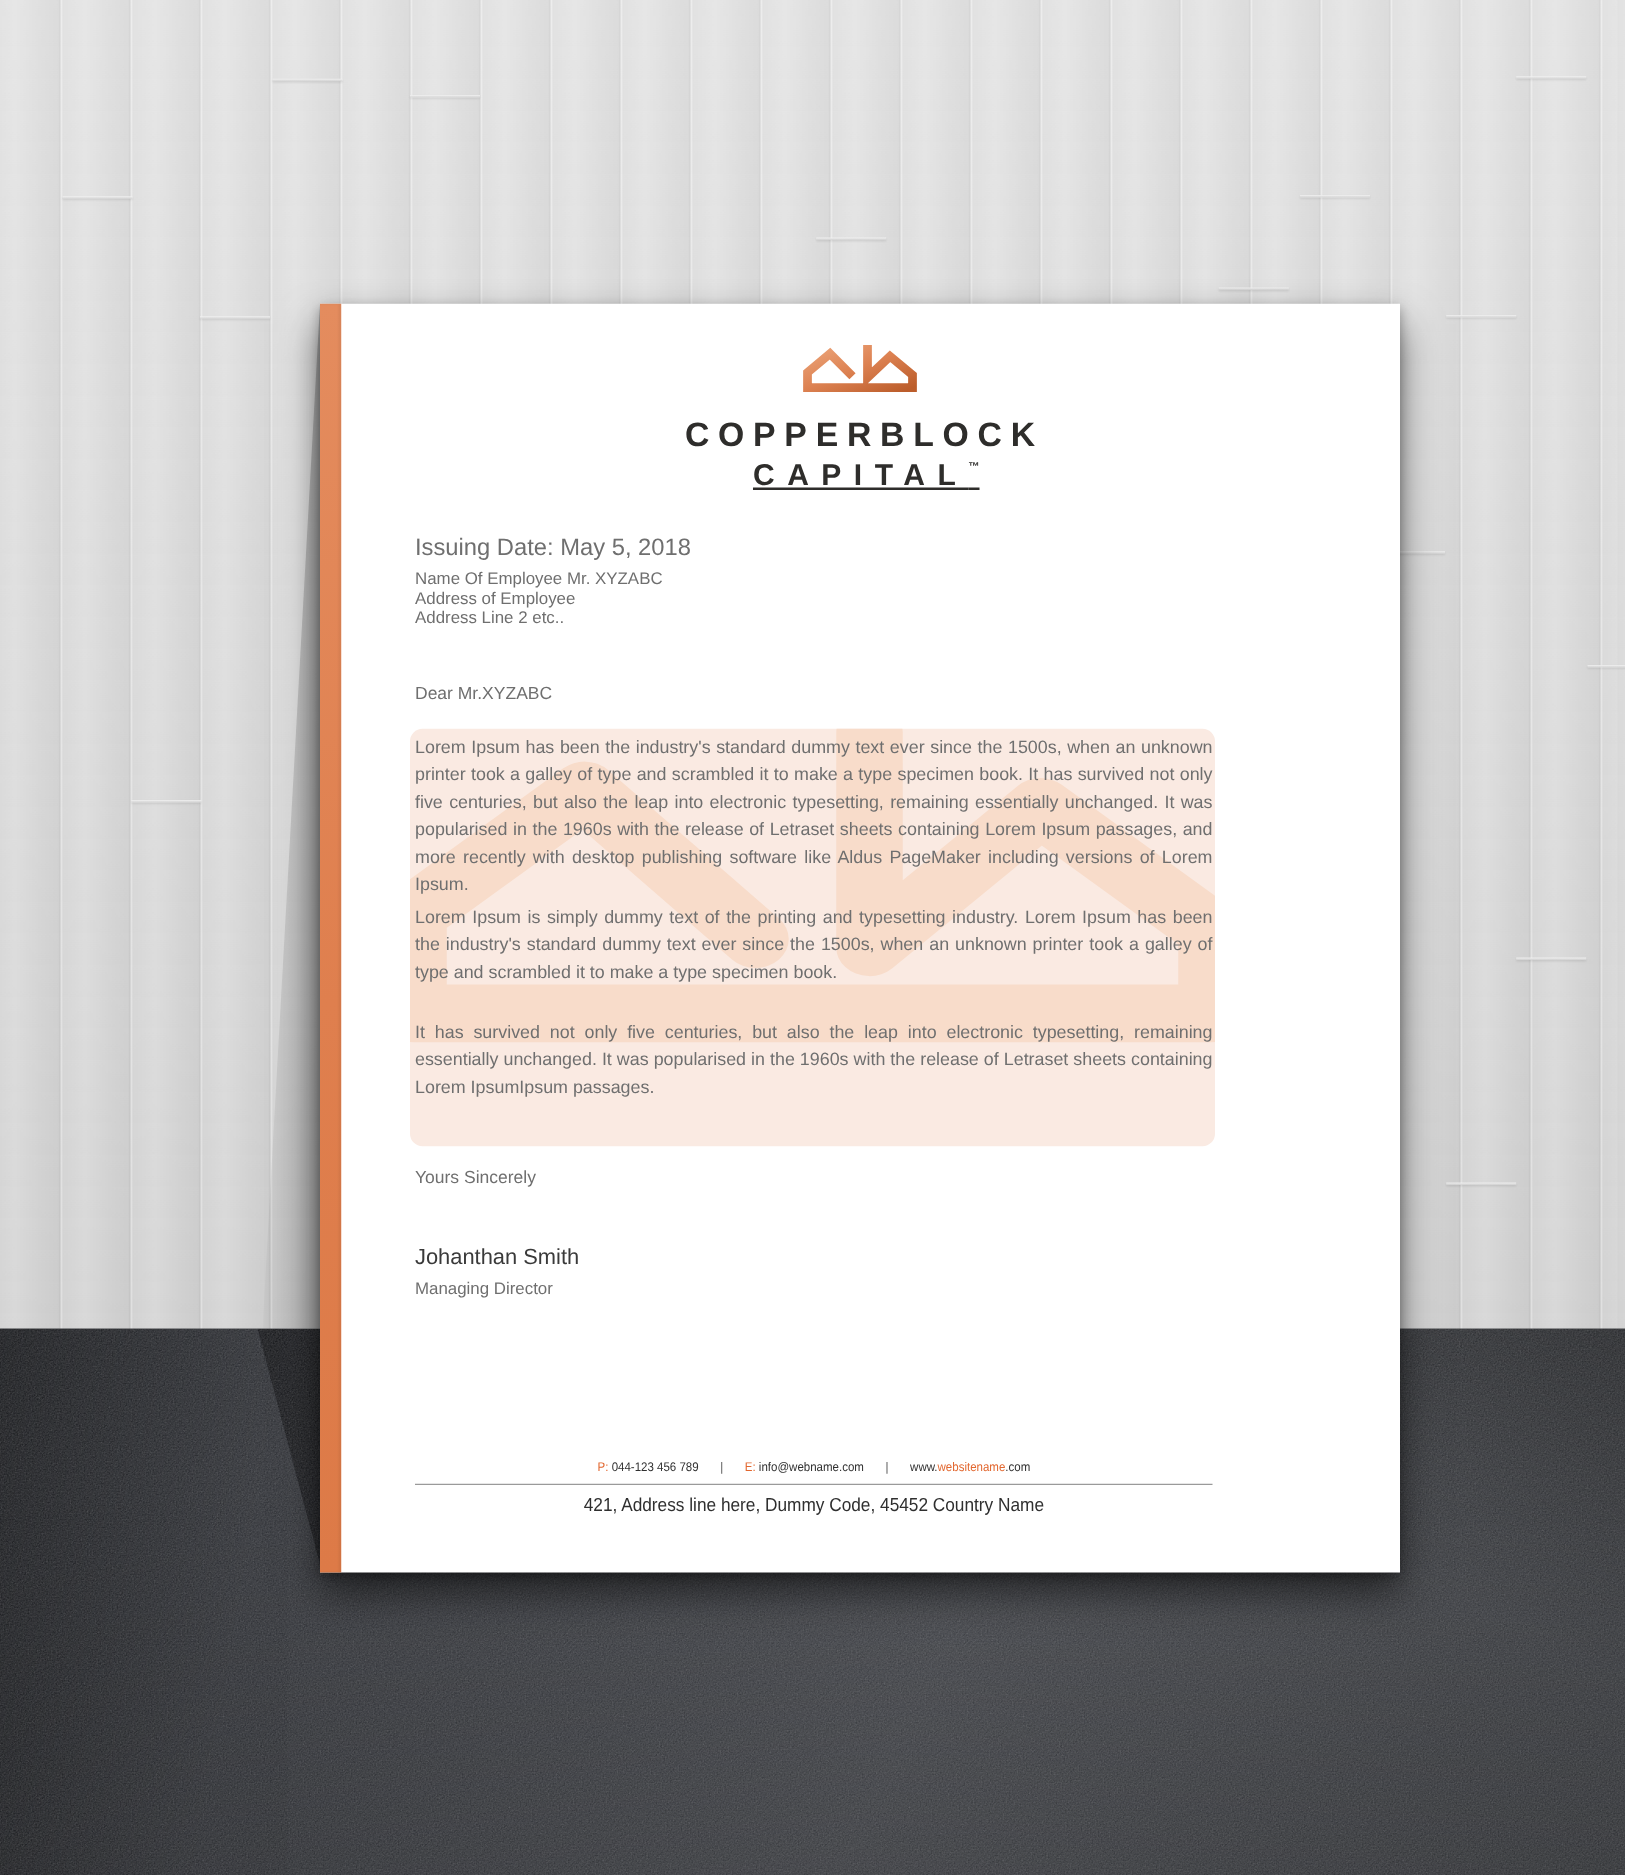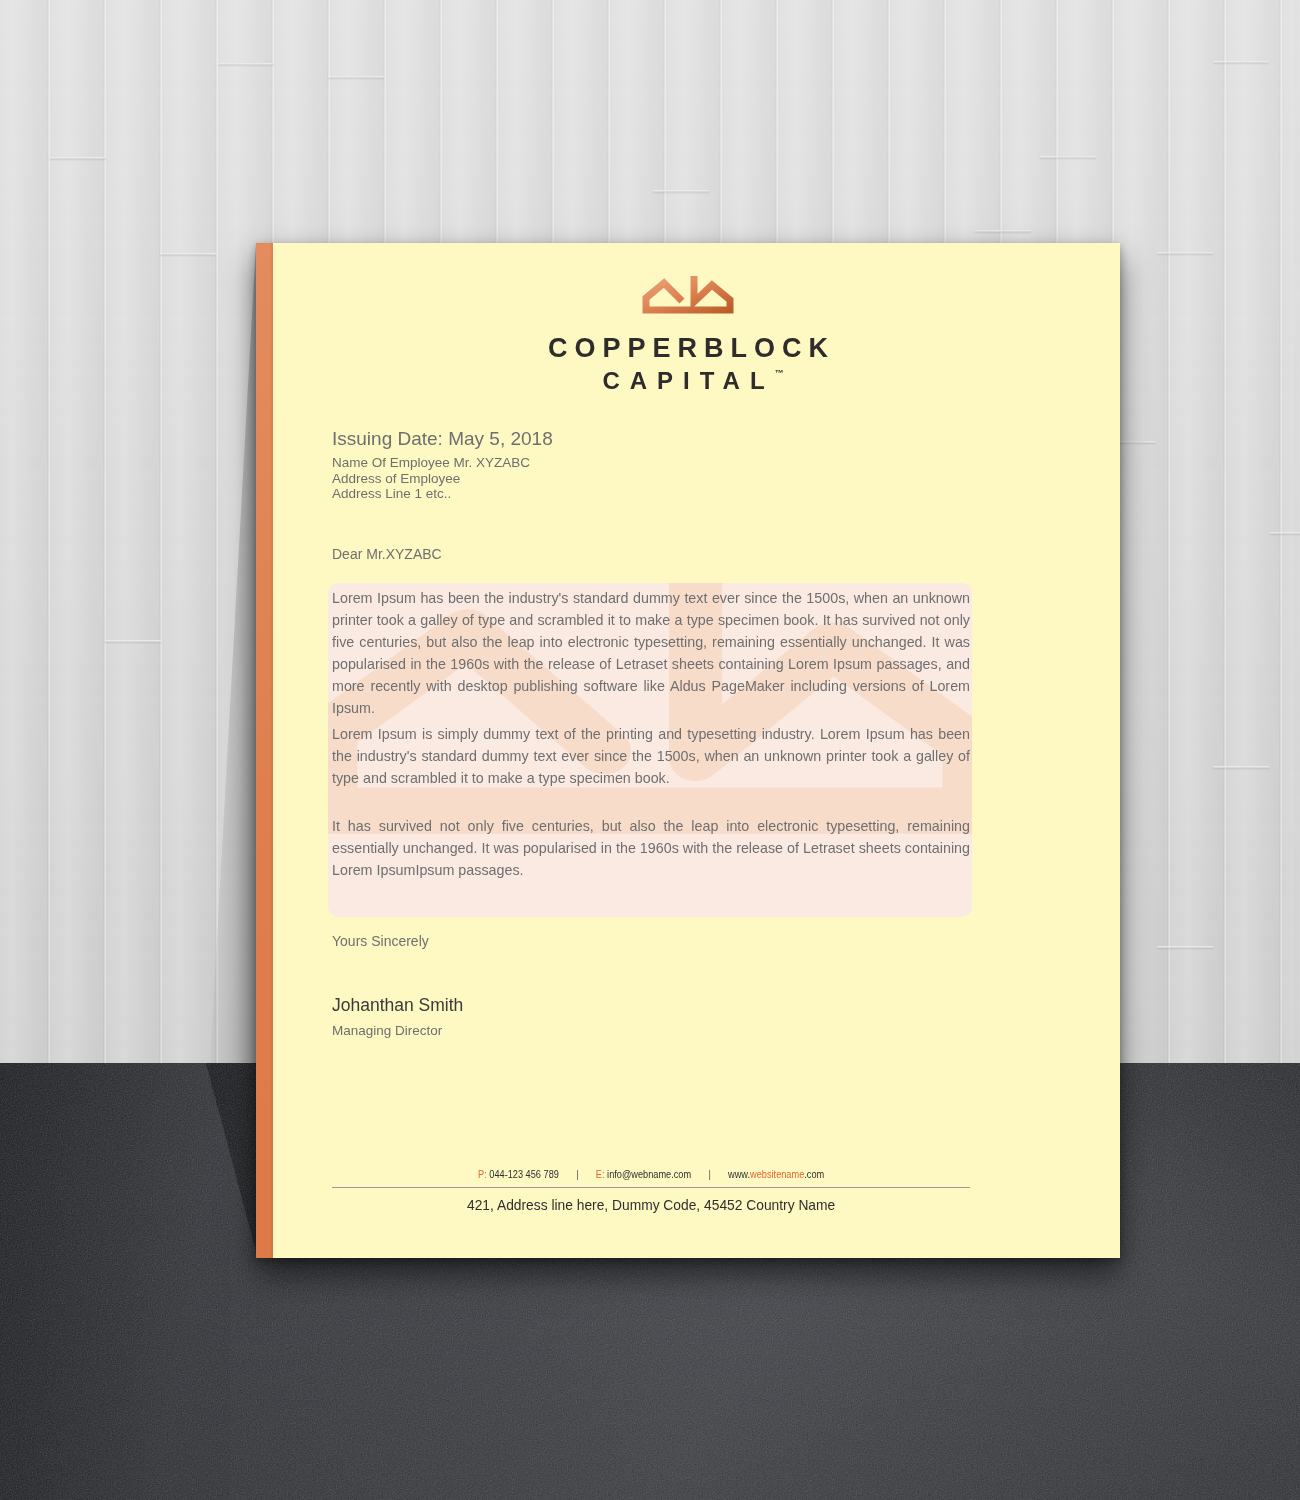--- a/index.html
+++ b/index.html
@@ -38,32 +38,32 @@
   .cshade-paper-right{left:1044px;top:1063px;width:58px;height:196px;
     background:rgba(6,6,9,0.42);clip-path:polygon(0 0,100% 0,0 100%);}
   .cshade-right{left:1090px;top:1063px;width:210px;height:300px;
     background:linear-gradient(205deg, rgba(0,0,0,0.30), rgba(0,0,0,0) 70%);}
   .cshade-bottom{left:0;top:1180px;width:1300px;height:320px;
     background:linear-gradient(180deg, rgba(0,0,0,0) 0%, rgba(0,0,0,0.14) 100%);}
   .noise{position:absolute;left:0;top:1063px;z-index:5;pointer-events:none;}
 
   
   .paper{position:absolute;left:256px;top:243px;width:864px;height:1015px;z-index:10;
-    background:#fef9c3;
+    background:#ffffff;
     box-shadow:0 16px 30px rgba(0,0,0,0.55), 0 3px 8px rgba(0,0,0,0.28);}
   .spine{position:absolute;left:0;top:0;width:17px;height:100%;
     background:linear-gradient(180deg,#e48c5e 0%,#df7f4e 55%,#dd7a47 100%);
     box-shadow:inset -2px 0 2px rgba(0,0,0,0.06);}
 
   .brand{position:absolute;left:0;top:30px;width:100%;text-align:center;}
   .logo-mark{display:block;margin:0 auto;width:100px;height:52px;}
   .brand-line1{margin-top:8px;font-size:27px;font-weight:700;letter-spacing:7px;
     text-indent:7px;color:#2e2d2b;}
   .brand-line2{margin-top:3px;font-size:24px;font-weight:700;letter-spacing:10px;
-    text-indent:10px;color:#2e2d2b;}
+    text-indent:10px;color:#2e2d2b;text-decoration:underline;}
   .tm{font-size:9px;vertical-align:top;position:relative;top:1px;letter-spacing:0;}
 
   .txt{position:absolute;left:76px;width:638px;color:#6f6f6f;}
   .issuing{top:185px;font-size:19px;}
   .recipient{top:212px;font-size:13.5px;line-height:15.5px;}
   .salutation{top:303px;font-size:14px;}
 
   .wm-panel{position:absolute;left:72px;top:340px;width:644px;height:334px;
     background:#faeae2;border-radius:10px;overflow:hidden;z-index:0;}
   .wm-svg{position:absolute;left:-58px;top:-10px;}
@@ -144,21 +144,21 @@
         <polyline points="44,27 26,9 8,24 8,36 92,36 92,26 74,11 56,28 56,2" fill="none" stroke="url(#copper)" stroke-width="7" stroke-linejoin="miter" stroke-linecap="butt"></polyline>
       </svg>
       <div class="brand-line1">COPPERBLOCK</div>
       <div class="brand-line2"><span>CAPITAL</span><span class="tm">™</span></div>
     </div>
 
     <div class="txt issuing">Issuing Date: May 5, 2018</div>
     <div class="txt recipient">
       <div>Name Of Employee Mr. XYZABC</div>
       <div>Address of Employee</div>
-      <div>Address Line 1 etc..</div>
+      <div>Address Line 2 etc..</div>
     </div>
     <div class="txt salutation">Dear Mr.XYZABC</div>
 
     <p class="para para1">Lorem Ipsum has been the industry's standard dummy text ever since the 1500s, when an unknown printer took a galley of type and scrambled it to make a type specimen book. It has survived not only five centuries, but also the leap into electronic typesetting, remaining essentially unchanged. It was popularised in the 1960s with the release of Letraset sheets containing Lorem Ipsum passages, and more recently with desktop publishing software like Aldus PageMaker including versions of Lorem Ipsum.</p>
     <p class="para para2">Lorem Ipsum is simply dummy text of the printing and typesetting industry. Lorem Ipsum has been the industry's standard dummy text ever since the 1500s, when an unknown printer took a galley of type and scrambled it to make a type specimen book.</p>
     <p class="para para3">It has survived not only five centuries, but also the leap into electronic typesetting, remaining essentially unchanged. It was popularised in the 1960s with the release of Letraset sheets containing Lorem IpsumIpsum passages.</p>
 
     <div class="txt sig-name">Johanthan Smith</div>
     <div class="txt closing">Yours Sincerely</div>
     <div class="txt sig-title">Managing Director</div>

